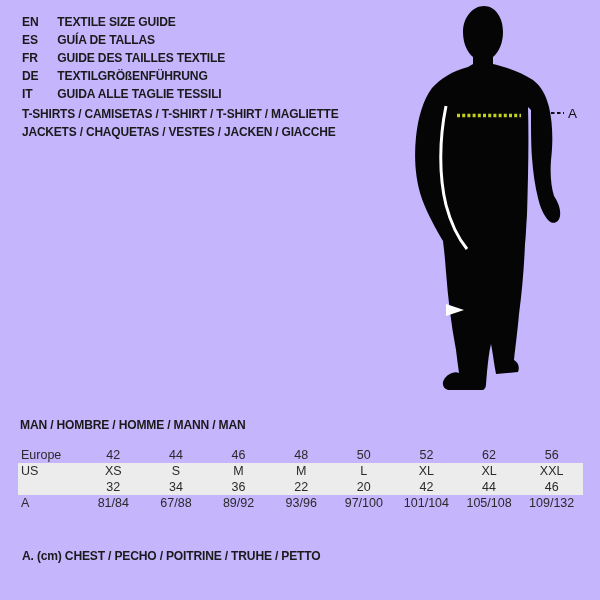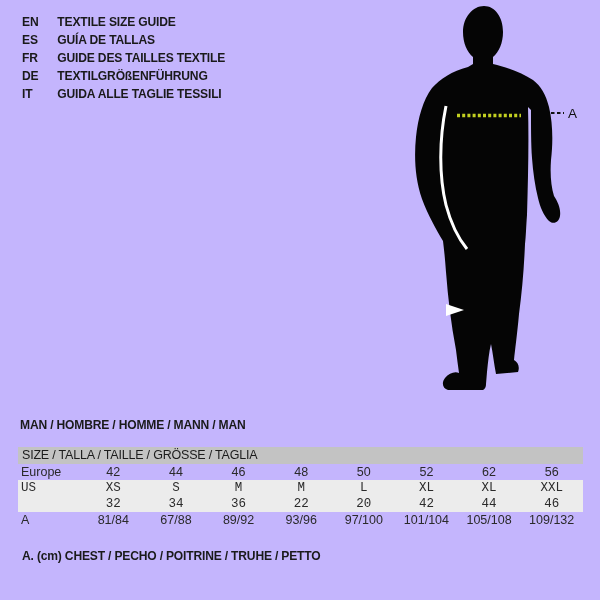--- a/index.html
+++ b/index.html
@@ -21,21 +21,21 @@
     transform:scaleX(0.93);transform-origin:left top;letter-spacing:-0.2px;white-space:nowrap;}
   
   .figure-wrap{position:absolute;left:400px;top:0;width:200px;height:405px;}
   
   .size-table{position:absolute;left:18px;top:447px;width:565px;font-size:12.5px;}
   .thead{height:17px;line-height:17px;background:#c3c3c3;color:#1c1c1c;
     padding-left:4px;box-sizing:border-box;font-size:12.5px;letter-spacing:-0.2px;}
   .trow{display:flex;height:16px;line-height:16px;align-items:flex-start;color:#2a2a2a;}
   .trow .lbl{width:64px;padding-left:3px;box-sizing:border-box;text-align:left;}
   .trow .val{flex:1;text-align:center;}
-  .stripe{background:#ececec;font-family:Liberation Mono, monospace;}
+  .stripe{background:#ececec;}
   
   .footnote{position:absolute;top:548px;left:22px;font-size:13px;font-weight:700;
     transform:scaleX(0.93);transform-origin:left top;letter-spacing:-0.2px;white-space:nowrap;}
 </style>
 </head>
 <body>
 
 <div class="canvas">
 
   <div class="langs">
@@ -54,20 +54,24 @@
     <div class="lang-row">
       <span class="code">DE</span>
       <span class="lname">TEXTILGRÖßENFÜHRUNG</span>
     </div>
     <div class="lang-row">
       <span class="code">IT</span>
       <span class="lname">GUIDA ALLE TAGLIE TESSILI</span>
     </div>
   </div>
 
+  <div class="cats">
+    <div class="cat-line">T-SHIRTS / CAMISETAS / T-SHIRT / T-SHIRT / MAGLIETTE</div>
+    <div class="cat-line">JACKETS / CHAQUETAS / VESTES / JACKEN / GIACCHE</div>
+  </div>
 
   <div class="figure-wrap">
     <svg width="200" height="405" viewBox="0 0 200 405" xmlns="http://www.w3.org/2000/svg">
       <path fill="#050505" fill-rule="nonzero" d="
         M84,6
         C95,6 103,17 103,32
         C103,43 99,52 93,57
         L93,64
         C106,67 122,73 133,80
         C141,86 146,95 149,107
@@ -111,21 +115,20 @@
       <line x1="57" y1="115.5" x2="121" y2="115.5" stroke="#c3d021" stroke-width="3.5" stroke-dasharray="3 2.2"></line>
 
       <line x1="151" y1="113" x2="164" y2="113" stroke="#111111" stroke-width="2" stroke-dasharray="3.5 2.5"></line>
       <text x="168" y="118" font-size="13.5" fill="#111111" font-family="Liberation Sans, DejaVu Sans, sans-serif">A</text>
     </svg>
   </div>
 
   <div class="man-title">MAN / HOMBRE / HOMME / MANN / MAN</div>
 
   <div class="size-table">
-    <div class="thead">SIZE / TALLA / TAILLE / GRÖSSE / TAGLIA</div>
 
     <div class="trow">
       <div class="lbl">Europe</div>
       <div class="val">42</div>
       <div class="val">44</div>
       <div class="val">46</div>
       <div class="val">48</div>
       <div class="val">50</div>
       <div class="val">52</div>
       <div class="val">62</div>

